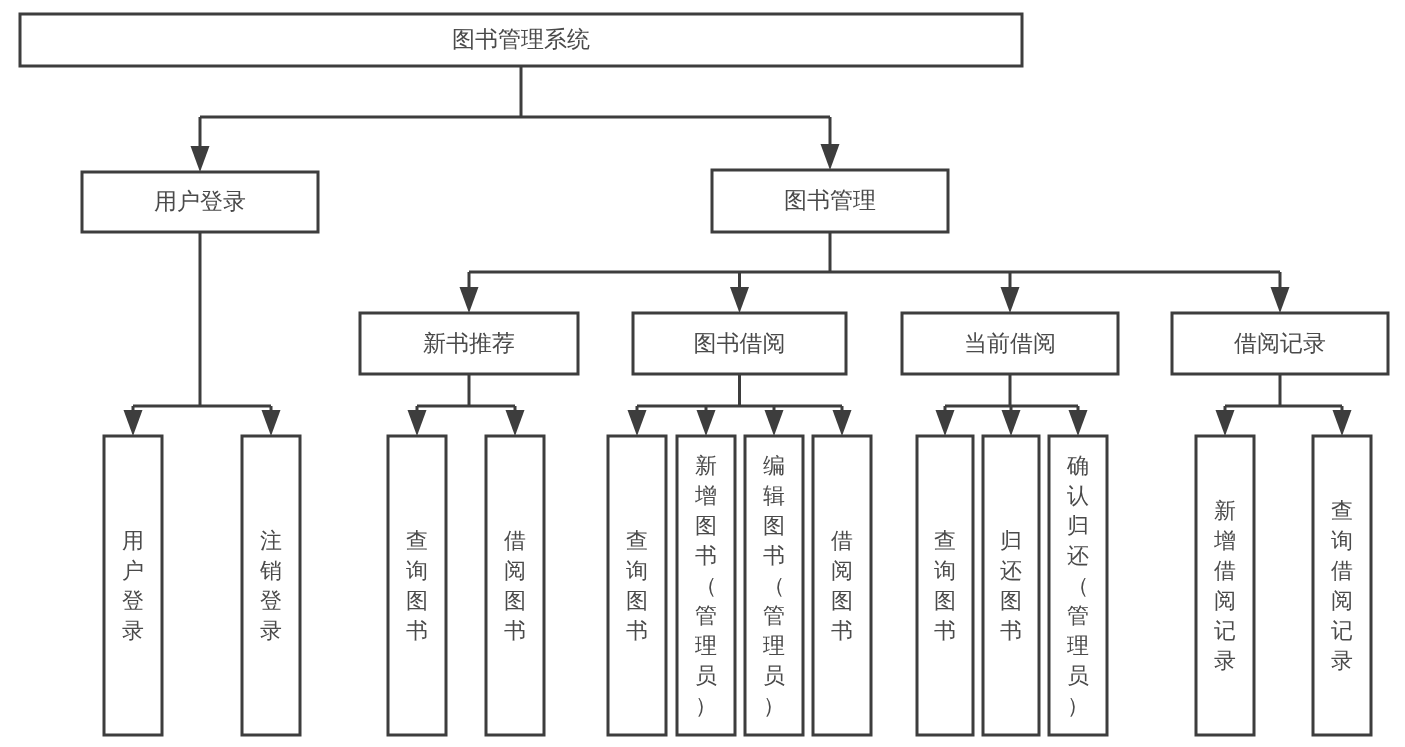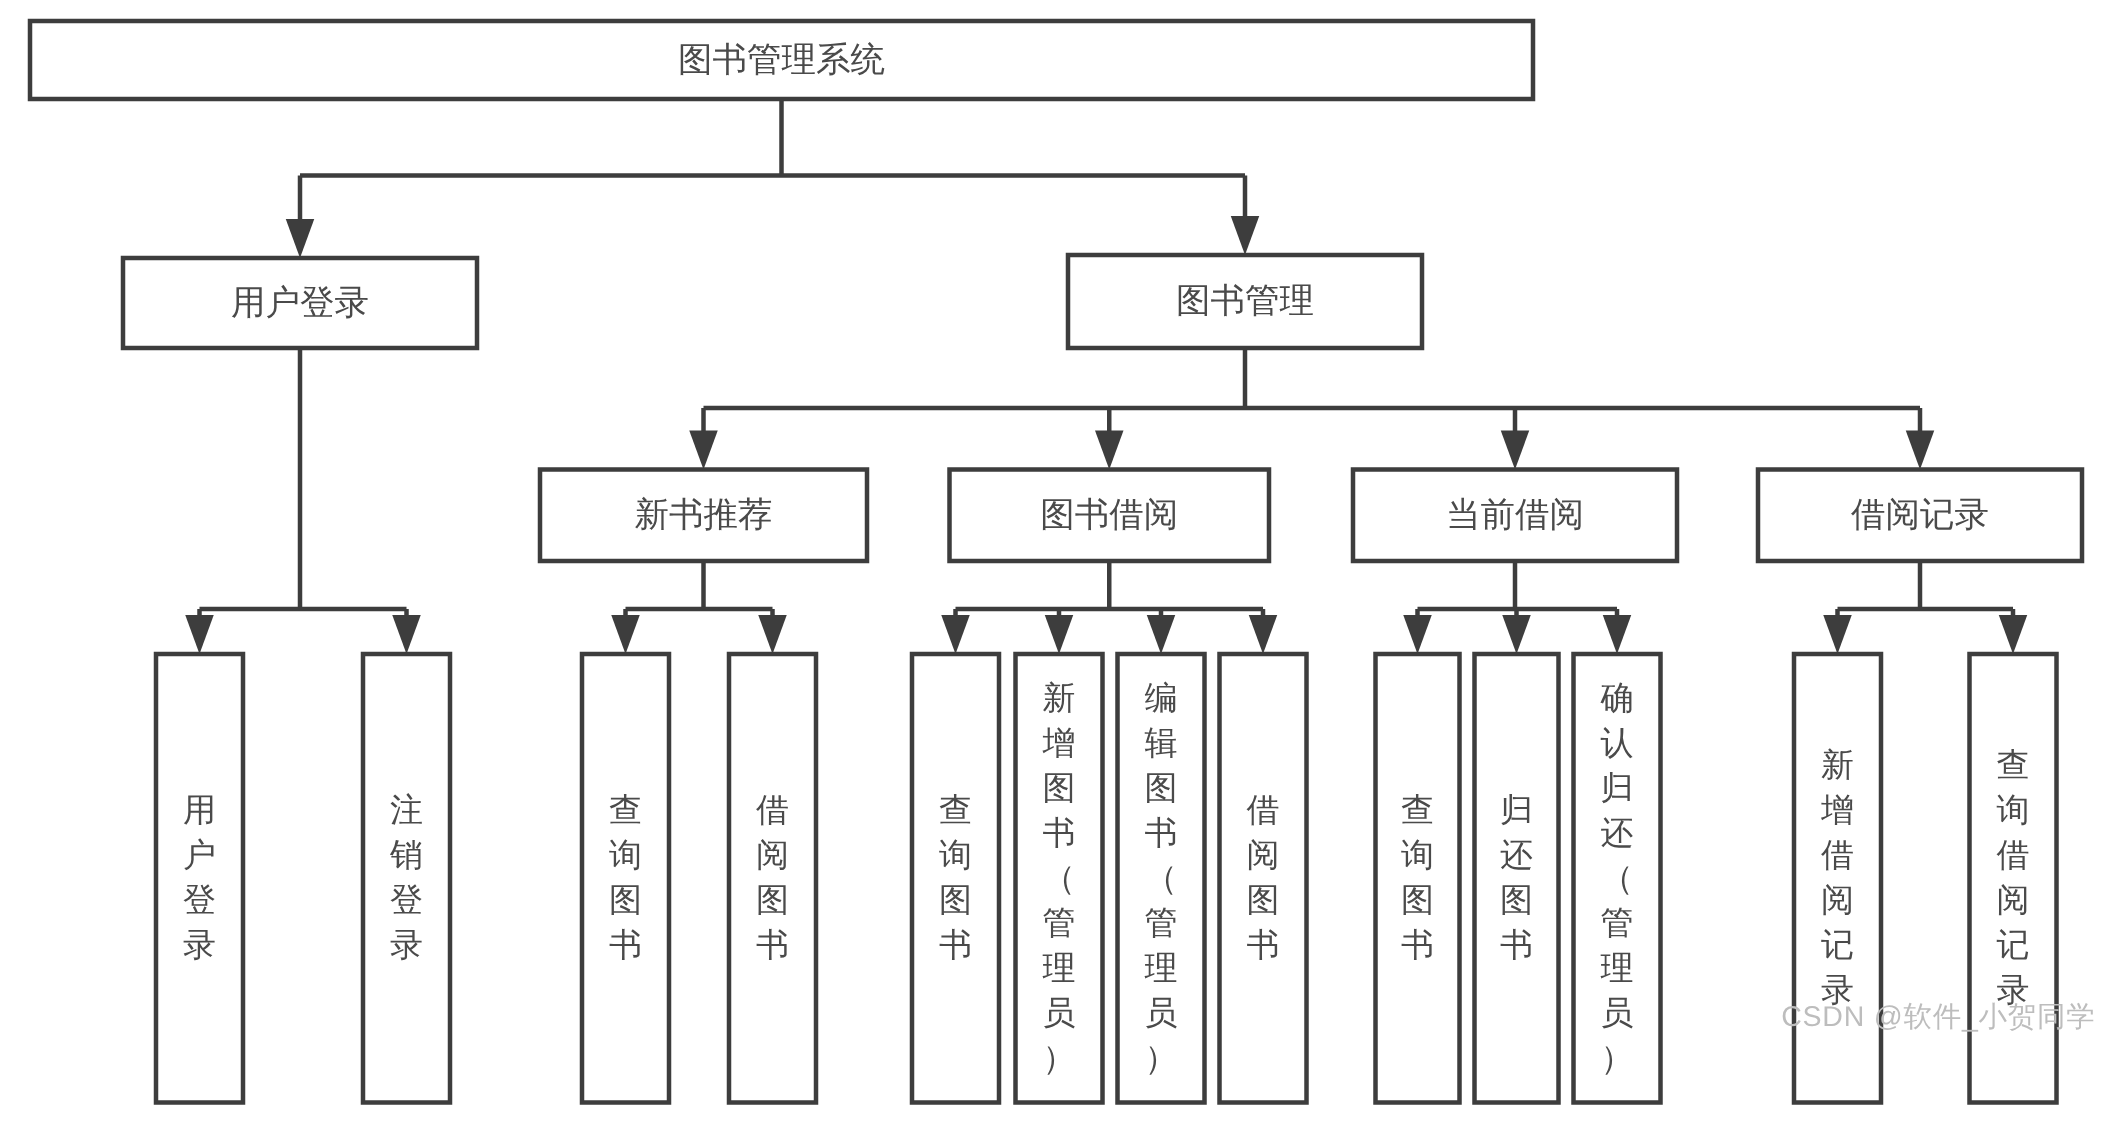--- a/index.html
+++ b/index.html
@@ -177,14 +177,13 @@
         <g>
           <rect class="node-rect" x="1196" y="436" width="58" height="299"></rect>
           <text class="node-label-v" x="1225" y="517.5"><tspan x="1225" dy="0">新</tspan><tspan x="1225" dy="30">增</tspan><tspan x="1225" dy="30">借</tspan><tspan x="1225" dy="30">阅</tspan><tspan x="1225" dy="30">记</tspan><tspan x="1225" dy="30">录</tspan></text>
         </g>
         <g>
           <rect class="node-rect" x="1313" y="436" width="58" height="299"></rect>
           <text class="node-label-v" x="1342" y="517.5"><tspan x="1342" dy="0">查</tspan><tspan x="1342" dy="30">询</tspan><tspan x="1342" dy="30">借</tspan><tspan x="1342" dy="30">阅</tspan><tspan x="1342" dy="30">记</tspan><tspan x="1342" dy="30">录</tspan></text>
         </g>
       </g>
   </svg>
-  <div class="watermark">CSDN @软件_小贺同学</div>
 </div>
 
 </body></html>

